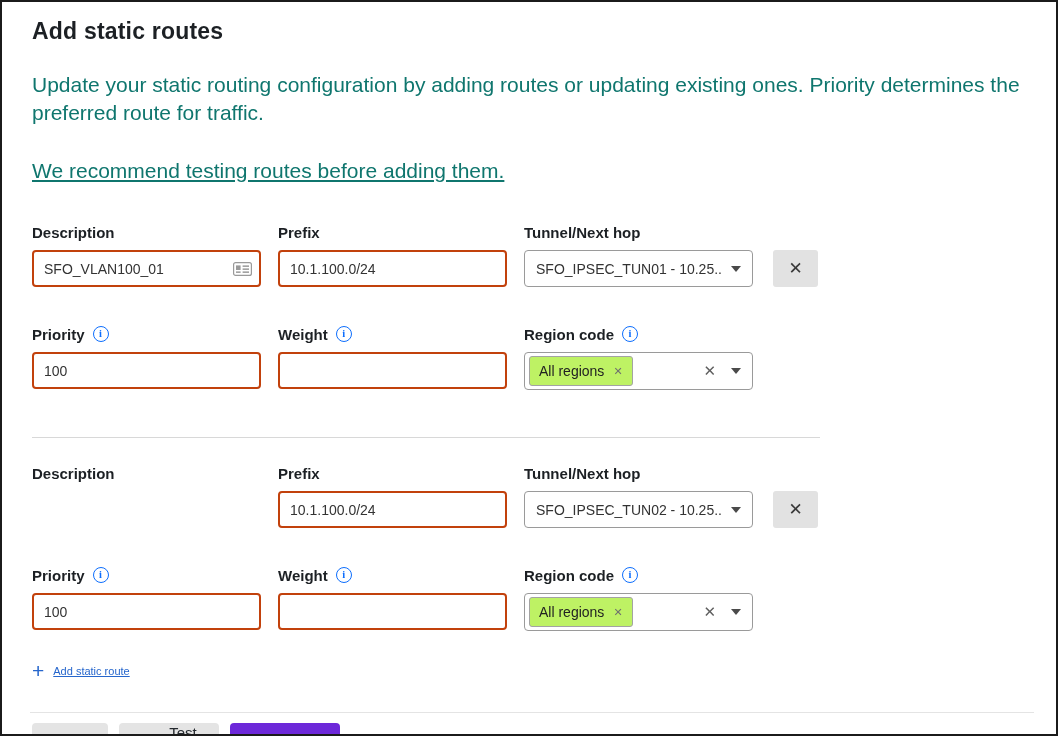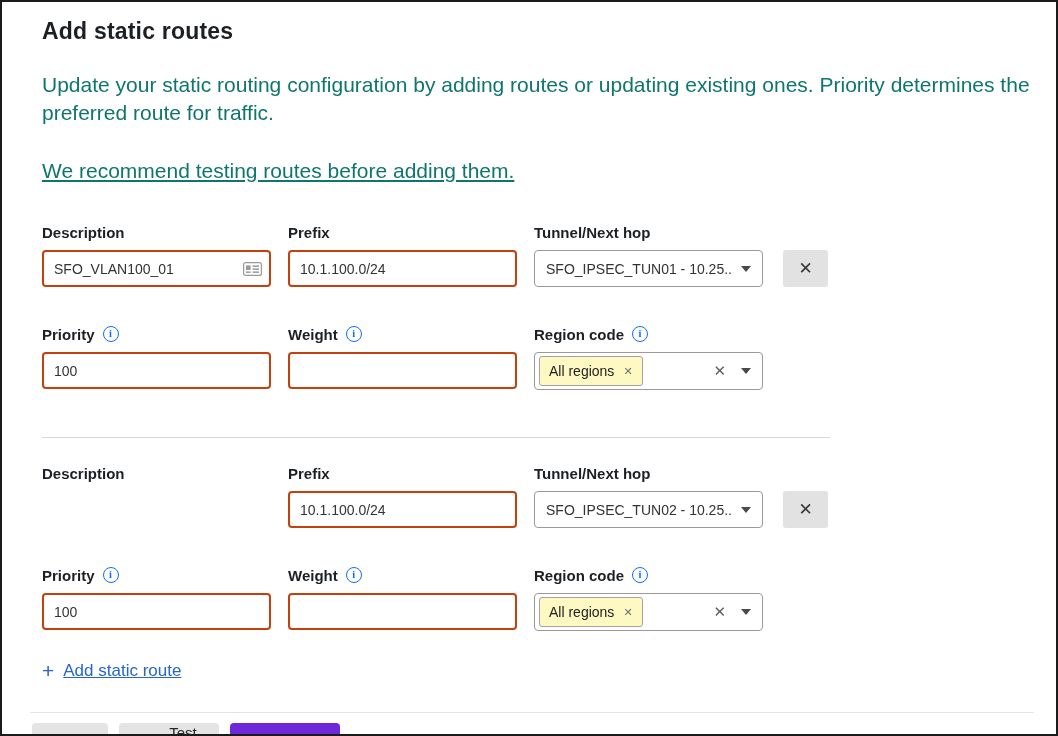--- a/index.html
+++ b/index.html
@@ -4,21 +4,21 @@
 <style>
   * { box-sizing: border-box; margin: 0; padding: 0; }
   html, body { width: 1058px; height: 736px; }
   body {
     font-family: "Liberation Sans", sans-serif;
     background: #fff;
     border: 2px solid #1b1b1b;
     position: relative;
     overflow: hidden;
   }
-  .content { padding: 14px 22px 0 40px; }
+  .content { padding: 14px 22px 0 30px; }
   .page-title { font-size: 23px; font-weight: 700; color: #1c2024; margin-top: 2px; letter-spacing: 0.2px; }
   .intro { font-size: 21px; color: #0f766e; line-height: 1.35; }
   .intro-1 { margin-top: 26px; }
   .intro-2 { margin-top: 29px; text-decoration: underline; }
 
   .field-row { display: flex; gap: 17px; margin-top: 38px; align-items: flex-start; }
   .field { width: 229px; flex: 0 0 auto; }
   .field-label {
     font-size: 15px; font-weight: 700; color: #1c2024;
     display: flex; align-items: center; gap: 8px;
@@ -56,34 +56,34 @@
     color: #3a3a3a; font-size: 17px; margin-left: 3px; margin-top: 27px;
     display: flex; align-items: center; justify-content: center; cursor: pointer;
     font-family: inherit; flex: 0 0 auto;
   }
 
   .combo {
     width: 100%; height: 38px; border: 1px solid #9a9a9a; border-radius: 4px;
     display: flex; align-items: center; padding: 0 9px 0 4px; background: #fff;
   }
   .chip {
-    background: #fef9c3; border: 1px solid #a3a3a3; border-radius: 3px;
+    background: #bef264; border: 1px solid #a3a3a3; border-radius: 3px;
     height: 30px; display: flex; align-items: center; padding: 0 9px;
     font-size: 14px; color: #222; gap: 9px; flex: 0 0 auto;
   }
   .chip-x { color: #6f6f6f; font-size: 11px; cursor: pointer; }
   .combo-clear { margin-left: auto; color: #5f5f5f; font-size: 15px; cursor: pointer; }
   .combo .caret { margin-left: 15px; margin-right: 2px; }
 
   .section-divider { border: none; border-top: 1px solid #d8d8d8; width: 788px; margin: 47px 0 0 0; }
   .route-block.second .field-row:first-child { margin-top: 26px; }
 
   .add-link-row { margin-top: 29px; display: flex; align-items: center; gap: 9px; }
   .plus-glyph { color: #2666cc; font-size: 21px; font-weight: 400; line-height: 1; }
-  .add-link { color: #2666cc; font-size: 17px; text-decoration: underline; cursor: pointer; }
+  .add-link { color: #2666cc; font-size: 11px; text-decoration: underline; cursor: pointer; }
 
   .footer-divider { border: none; border-top: 1px solid #e4e4e4; margin: 31px 22px 0 28px; }
   .footer { display: flex; gap: 11px; margin: 10px 0 0 30px; }
   .btn {
     height: 35px; border: none; border-radius: 4px; font-size: 15px;
     font-family: inherit; cursor: pointer; display: inline-flex; align-items: center; justify-content: center; padding-left: 28px;
   }
   .btn-gray { background: #e4e4e4; color: #24292e; }
   .btn-cancel { width: 76px; }
   .btn-test { width: 100px; }

